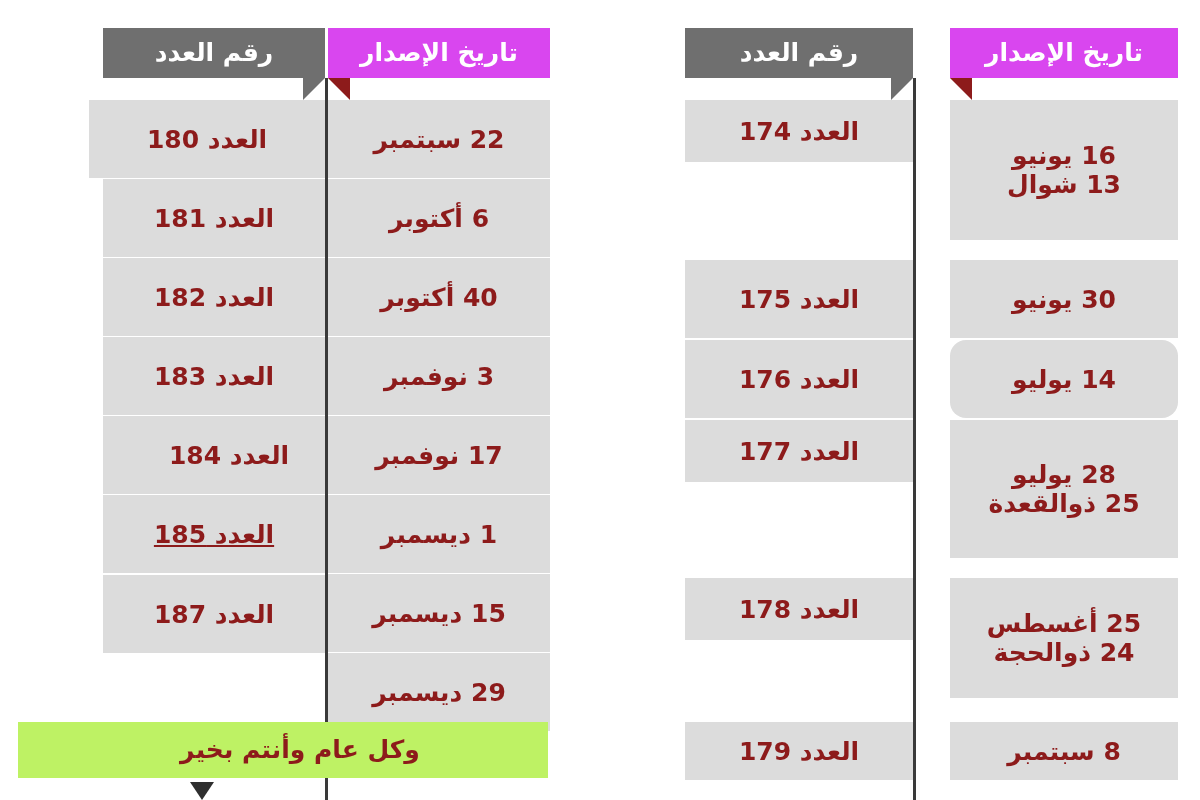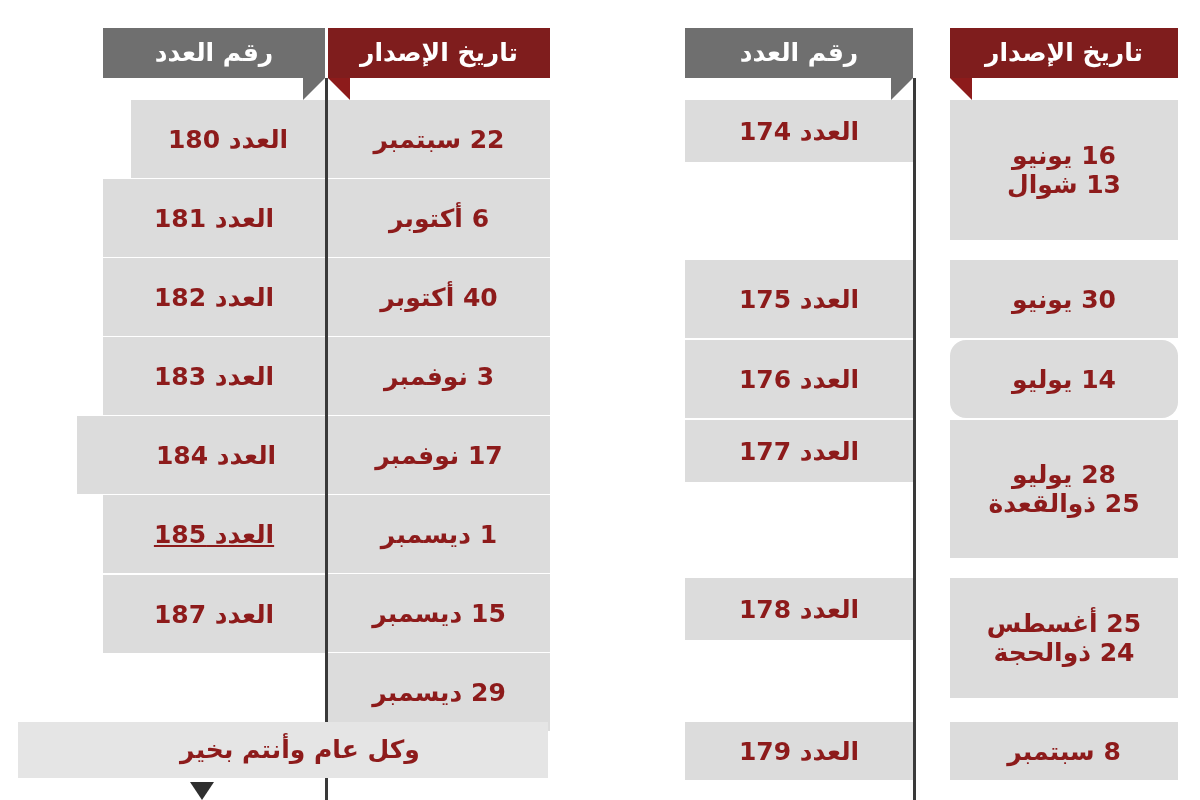--- a/index.html
+++ b/index.html
@@ -42,21 +42,21 @@
     font-weight: bold;
     font-size: 25px;
     line-height: 50px;
     height: 50px;
     text-align: center;
     white-space: nowrap;
     box-sizing: border-box;
     padding: 0 10px;
   }
   .hdr-date {
-    background: #7f1d1d;
+    background: #d946ef;
   }
   .hdr-num {
     background: #6f6f6f;
   }
   
   .notch-right::after,
   .notch-left::after {
     content: "";
     position: absolute;
     bottom: -22px;
@@ -100,21 +100,21 @@
   .divider {
     width: 3px;
     background: #3a3a3a;
   }
 
   .footer-note {
     font-weight: bold;
     font-size: 25px;
     color: #8d1b1b;
     text-align: center;
-    background: #e5e5e5;
+    background: #bef264;
     line-height: 56px;
     box-sizing: border-box;
     padding-left: 34px;
   }
 
   .arrow-down {
     position: absolute;
     width: 0;
     height: 0;
     border-left: 12px solid transparent;
@@ -150,29 +150,29 @@
       <div class="cell shade" style="width:222px;height:78px;">29 ديسمبر</div>
       <div class="cell blank" style="width:222px;height:1px;"></div>
     </div>
 
     <div class="divider" style="height:724px;margin-top:50px;"></div>
 
     <div class="col">
       <div class="hdr hdr-num notch-left" style="width:222px;">رقم العدد</div>
       <div class="spacer" style="height:22px;"></div>
 
-      <div class="cell shade" style="width:194px;height:78px;margin-left:20px;">العدد 180</div>
+      <div class="cell shade" style="width:236px;height:78px;margin-left:20px;">العدد 180</div>
       <div class="cell blank" style="width:222px;height:1px;"></div>
       <div class="cell shade" style="width:222px;height:78px;">العدد 181</div>
       <div class="cell blank" style="width:222px;height:1px;"></div>
       <div class="cell shade" style="width:222px;height:78px;">العدد 182</div>
       <div class="cell blank" style="width:222px;height:1px;"></div>
       <div class="cell shade" style="width:222px;height:78px;">العدد 183</div>
       <div class="cell blank" style="width:222px;height:1px;"></div>
-      <div class="cell shade" style="width:248px;height:78px;padding-left:38px;">العدد 184</div>
+      <div class="cell shade" style="width:222px;height:78px;padding-left:38px;">العدد 184</div>
       <div class="cell blank" style="width:222px;height:1px;"></div>
       <div class="cell shade" style="width:222px;height:78px;text-decoration:underline;">العدد 185</div>
       <div class="cell blank" style="width:222px;height:1px;"></div>
       <div class="cell blank" style="width:222px;height:1px;"></div>
       <div class="cell shade" style="width:222px;height:78px;">العدد 187</div>
       <div class="cell blank" style="width:222px;height:1px;"></div>
     </div>
   </div>
 
   <div class="footer-note" style="position:absolute;top:722px;left:18px;width:530px;height:56px;">وكل عام وأنتم بخير</div>

